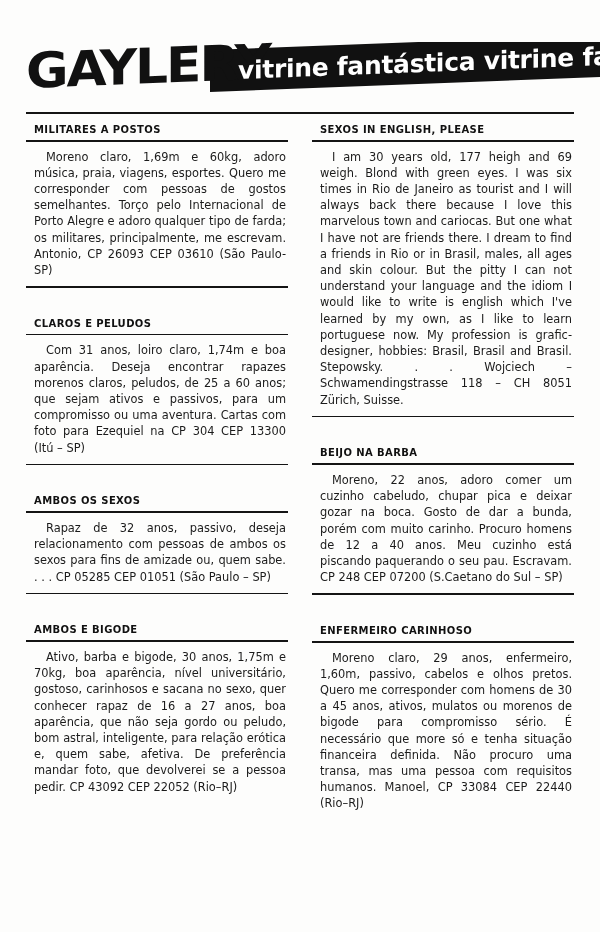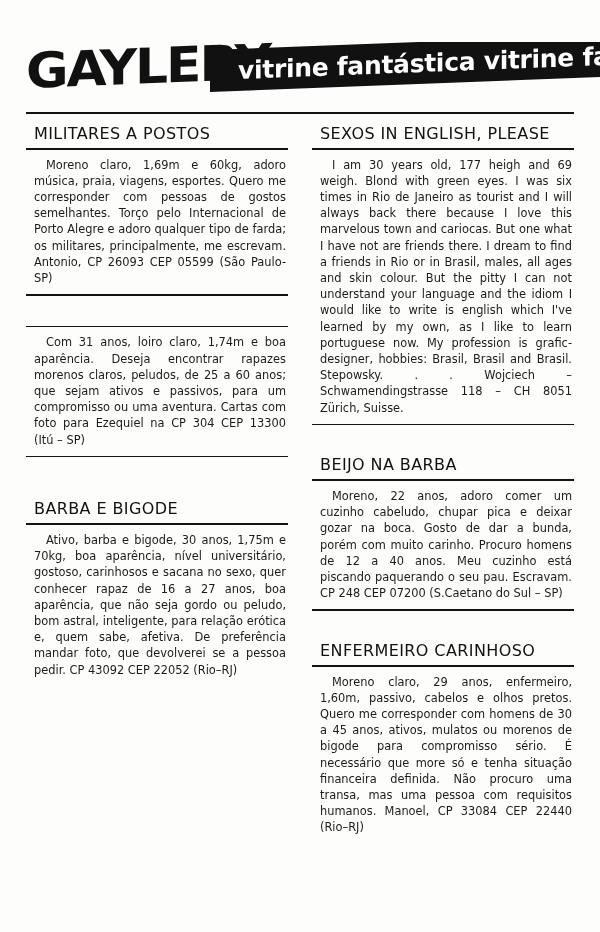--- a/index.html
+++ b/index.html
@@ -89,22 +89,22 @@
   }
   .column {
     width: 262px;
     display: block;
   }
   .ad {
     margin-bottom: 18px;
   }
   .ad-head {
     font-family: "DejaVu Sans", sans-serif;
-    font-weight: normal;
-    font-size: 16px;
+    font-weight: bold;
+    font-size: 10px;
     letter-spacing: 0.4px;
     color: #111111;
     padding: 0 0 5px 8px;
   }
   .ad-head-rule {
     height: 1.6px;
     background: #141414;
     margin-bottom: 7px;
   }
   .ad-body {
@@ -137,39 +137,46 @@
 
   <div class="rule-top"></div>
 
   <div class="columns">
 
     <div class="column">
 
       <div class="ad">
         <div class="ad-head">MILITARES A POSTOS</div>
         <div class="ad-head-rule"></div>
-        <div class="ad-body">Moreno claro, 1,69m e 60kg, adoro música, praia, viagens, esportes. Quero me corresponder com pessoas de gostos semelhantes. Torço pelo Internacional de Porto Alegre e adoro qualquer tipo de farda; os militares, principalmente, me escrevam. Antonio, CP 26093 CEP 05599 (São Paulo-SP)</div>
-        <div class="ad-foot-rule"></div>
-      </div>
-
-      <div class="spacer-lg"></div>
-
-      <div class="ad">
+        <div class="ad-body">Moreno claro, 1,69m e 60kg, adoro música, praia, viagens, esportes. Quero me corresponder com pessoas de gostos semelhantes. Torço pelo Internacional de Porto Alegre e adoro qualquer tipo de farda; os militares, principalmente, me escrevam. Antonio, CP 26093 CEP 03610 (São Paulo-SP)</div>
+        <div class="ad-foot-rule"></div>
+      </div>
+
+      <div class="spacer-lg"></div>
+
+      <div class="ad">
+        <div class="ad-head">CLAROS E PELUDOS</div>
         <div class="ad-head-rule"></div>
         <div class="ad-body">Com 31 anos, loiro claro, 1,74m e boa aparência. Deseja encontrar rapazes morenos claros, peludos, de 25 a 60 anos; que sejam ativos e passivos, para um compromisso ou uma aventura. Cartas com foto para Ezequiel na CP 304 CEP 13300 (Itú – SP)</div>
         <div class="ad-foot-rule"></div>
       </div>
 
       <div class="spacer-lg"></div>
 
-
-      <div class="spacer-lg"></div>
-
-      <div class="ad">
-        <div class="ad-head">BARBA E BIGODE</div>
+      <div class="ad">
+        <div class="ad-head">AMBOS OS SEXOS</div>
+        <div class="ad-head-rule"></div>
+        <div class="ad-body">Rapaz de 32 anos, passivo, deseja relacionamento com pessoas de ambos os sexos para fins de amizade ou, quem sabe. . . . CP 05285 CEP 01051 (São Paulo – SP)</div>
+        <div class="ad-foot-rule"></div>
+      </div>
+
+      <div class="spacer-lg"></div>
+
+      <div class="ad">
+        <div class="ad-head">AMBOS E BIGODE</div>
         <div class="ad-head-rule"></div>
         <div class="ad-body">Ativo, barba e bigode, 30 anos, 1,75m e 70kg, boa aparência, nível universitário, gostoso, carinhosos e sacana no sexo, quer conhecer rapaz de 16 a 27 anos, boa aparência, que não seja gordo ou peludo, bom astral, inteligente, para relação erótica e, quem sabe, afetiva. De preferência mandar foto, que devolverei se a pessoa pedir. CP 43092 CEP 22052 (Rio–RJ)</div>
       </div>
 
     </div>
 
     <div class="column">
 
       <div class="ad">
         <div class="ad-head">SEXOS IN ENGLISH, PLEASE</div>

